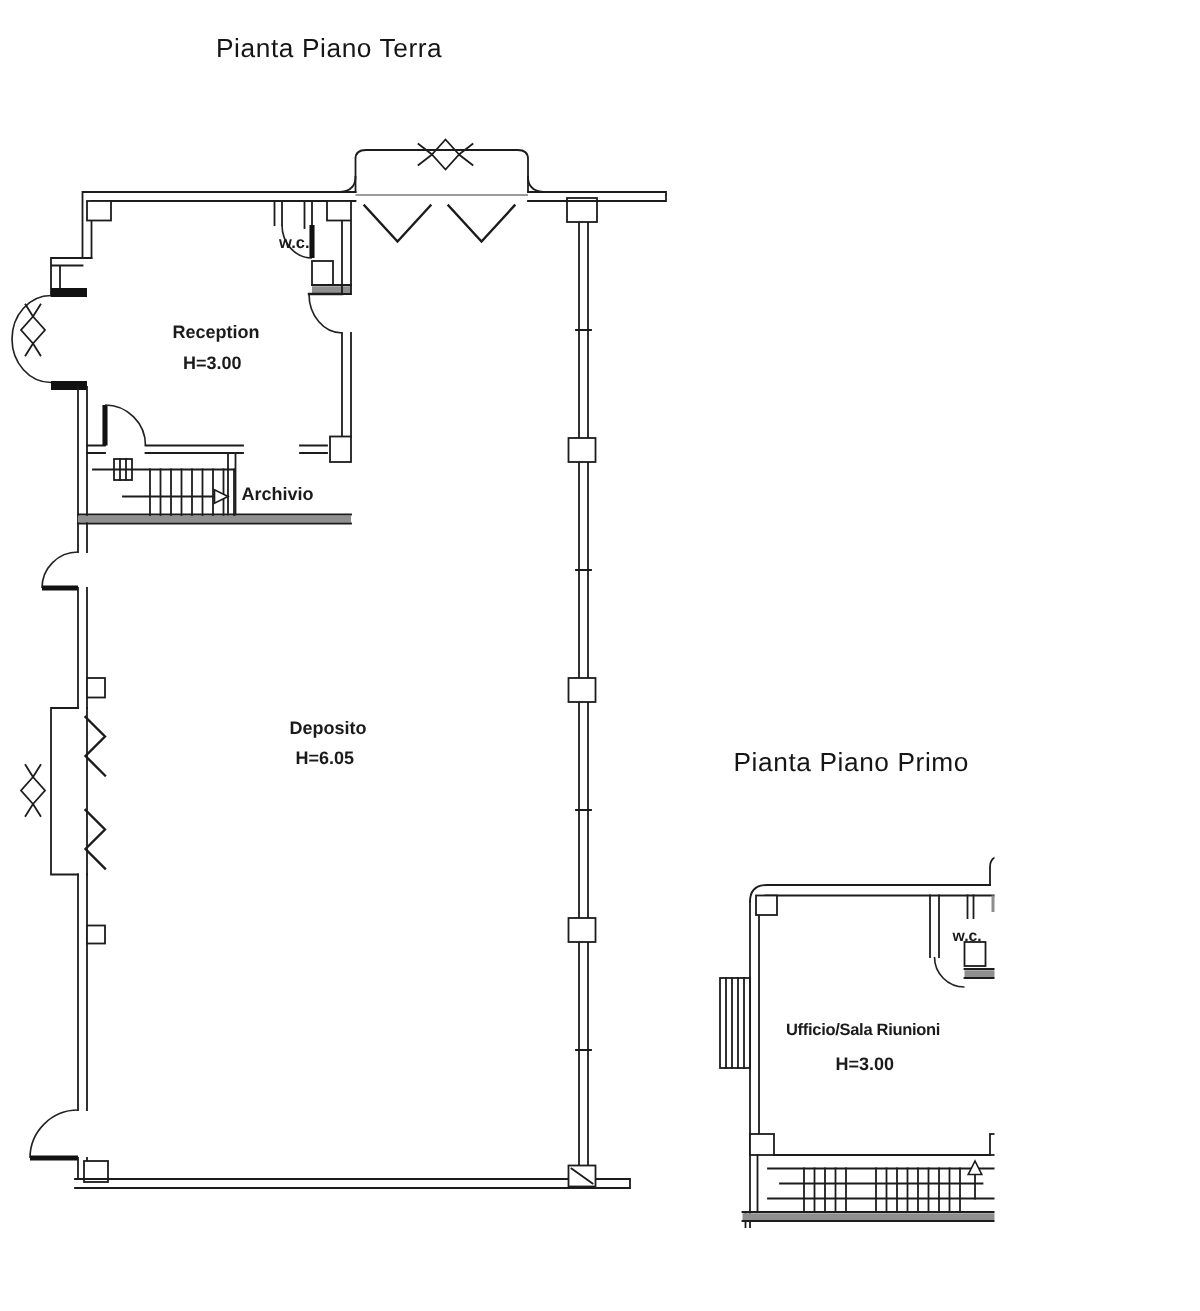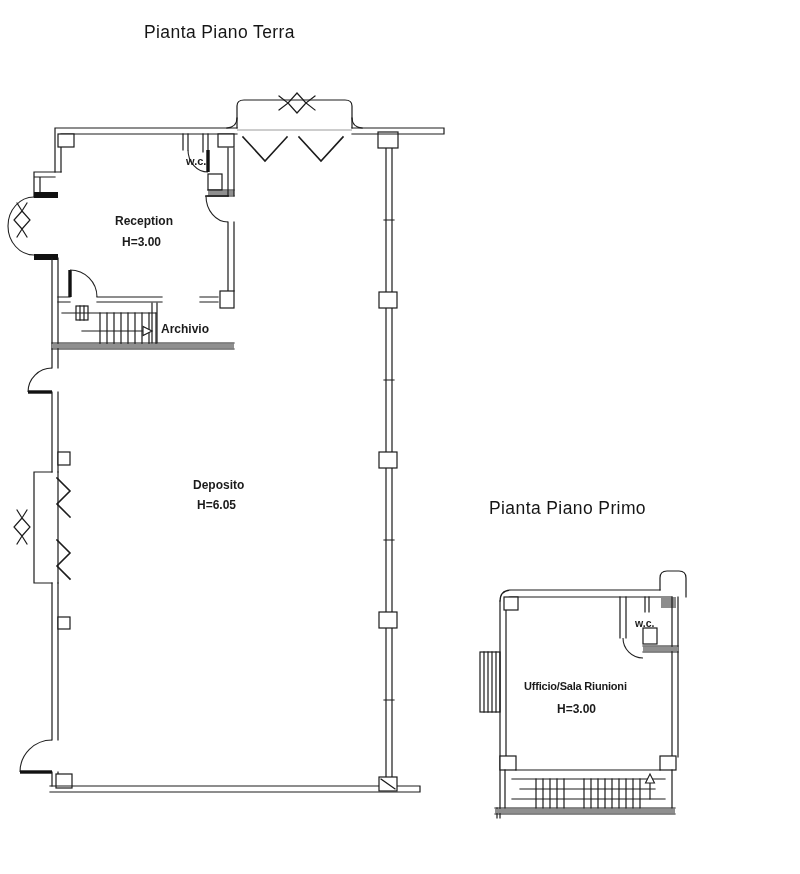--- a/index.html
+++ b/index.html
@@ -1,17 +1,17 @@
 <!DOCTYPE html>
 <html><head>
 <meta charset="utf-8">
 <style>
   html,body{margin:0;padding:0;background:#ffffff;}
   .sheet{position:relative;width:663px;height:874px;background:#ffffff;overflow:hidden;
-         font-family:"Liberation Sans", sans-serif;padding-left:28px;}
+         font-family:"Liberation Sans", sans-serif;}
   svg{position:absolute;left:0;top:0;}
   .w    {stroke:#1c1c1c;stroke-width:1.2;fill:none;stroke-linecap:square;}
   .w15  {stroke:#1c1c1c;stroke-width:1.6;fill:none;stroke-linecap:square;}
   .arc  {stroke:#222222;stroke-width:1.1;fill:none;}
   .leaf {stroke:#111111;stroke-width:3.4;fill:none;stroke-linecap:butt;}
   .gray {stroke:#8f8f8f;stroke-width:4.5;fill:none;}
   .grayline{stroke:#9b9b9b;stroke-width:1.2;fill:none;}
   .pillar{fill:#ffffff;stroke:#1c1c1c;stroke-width:1.2;}
   .blackstub{fill:#111111;stroke:none;}
   .grayblock{fill:#8d8d8d;stroke:none;}

